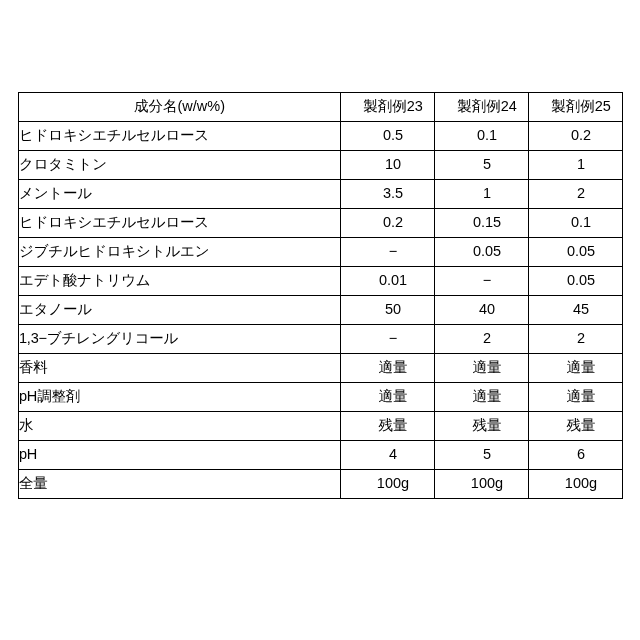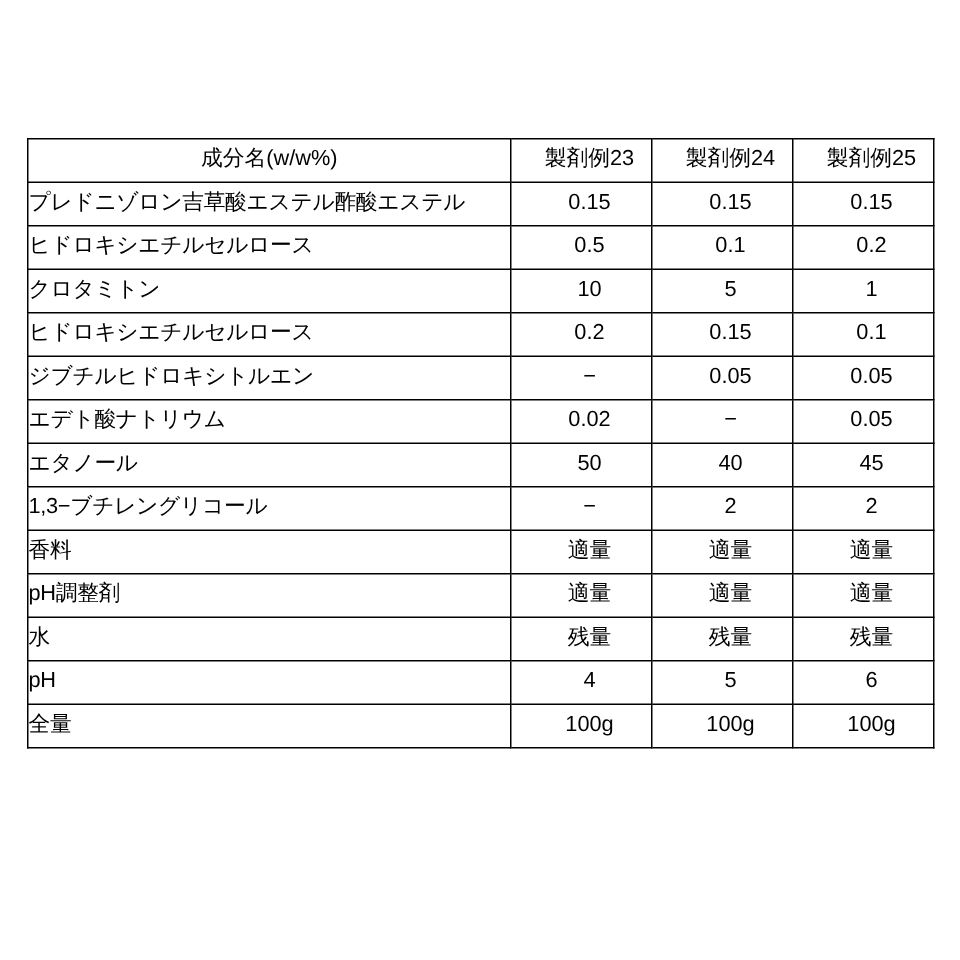--- a/index.html
+++ b/index.html
@@ -91,94 +91,94 @@
               <span class="cell-txt">製剤例24</span>
             </th>
           <th class="col-val hdr">
               <span class="cell-txt">製剤例25</span>
             </th>
         </tr>
       </thead>
       <tbody>
         <tr>
           <td class="col-name">
-              <span class="cell-txt">プレドニゾロン吉草酸エステル酢酸エステル</span>
+              <span class="cell-txt">ヒドロキシエチルセルロース</span>
+            </td>
+          <td class="col-val num">
+              <span class="cell-txt">0.5</span>
+            </td>
+          <td class="col-val num">
+              <span class="cell-txt">0.1</span>
+            </td>
+          <td class="col-val num">
+              <span class="cell-txt">0.2</span>
+            </td>
+        </tr>
+        <tr>
+          <td class="col-name">
+              <span class="cell-txt">クロタミトン</span>
+            </td>
+          <td class="col-val num">
+              <span class="cell-txt">10</span>
+            </td>
+          <td class="col-val num">
+              <span class="cell-txt">5</span>
+            </td>
+          <td class="col-val num">
+              <span class="cell-txt">1</span>
+            </td>
+        </tr>
+        <tr>
+          <td class="col-name">
+              <span class="cell-txt">メントール</span>
+            </td>
+          <td class="col-val num">
+              <span class="cell-txt">3.5</span>
+            </td>
+          <td class="col-val num">
+              <span class="cell-txt">1</span>
+            </td>
+          <td class="col-val num">
+              <span class="cell-txt">2</span>
+            </td>
+        </tr>
+        <tr>
+          <td class="col-name">
+              <span class="cell-txt">ヒドロキシエチルセルロース</span>
+            </td>
+          <td class="col-val num">
+              <span class="cell-txt">0.2</span>
             </td>
           <td class="col-val num">
               <span class="cell-txt">0.15</span>
             </td>
           <td class="col-val num">
-              <span class="cell-txt">0.15</span>
-            </td>
-          <td class="col-val num">
-              <span class="cell-txt">0.15</span>
-            </td>
-        </tr>
-        <tr>
-          <td class="col-name">
-              <span class="cell-txt">ヒドロキシエチルセルロース</span>
-            </td>
-          <td class="col-val num">
-              <span class="cell-txt">0.5</span>
-            </td>
-          <td class="col-val num">
               <span class="cell-txt">0.1</span>
             </td>
-          <td class="col-val num">
-              <span class="cell-txt">0.2</span>
-            </td>
-        </tr>
-        <tr>
-          <td class="col-name">
-              <span class="cell-txt">クロタミトン</span>
-            </td>
-          <td class="col-val num">
-              <span class="cell-txt">10</span>
-            </td>
-          <td class="col-val num">
-              <span class="cell-txt">5</span>
-            </td>
-          <td class="col-val num">
-              <span class="cell-txt">1</span>
-            </td>
-        </tr>
-        <tr>
-          <td class="col-name">
-              <span class="cell-txt">ヒドロキシエチルセルロース</span>
-            </td>
-          <td class="col-val num">
-              <span class="cell-txt">0.2</span>
-            </td>
-          <td class="col-val num">
-              <span class="cell-txt">0.15</span>
-            </td>
-          <td class="col-val num">
-              <span class="cell-txt">0.1</span>
-            </td>
         </tr>
         <tr>
           <td class="col-name">
               <span class="cell-txt">ジブチルヒドロキシトルエン</span>
             </td>
           <td class="col-val num">
               <span class="cell-txt">−</span>
             </td>
           <td class="col-val num">
               <span class="cell-txt">0.05</span>
             </td>
           <td class="col-val num">
               <span class="cell-txt">0.05</span>
             </td>
         </tr>
         <tr>
           <td class="col-name">
               <span class="cell-txt">エデト酸ナトリウム</span>
             </td>
           <td class="col-val num">
-              <span class="cell-txt">0.02</span>
+              <span class="cell-txt">0.01</span>
             </td>
           <td class="col-val num">
               <span class="cell-txt">−</span>
             </td>
           <td class="col-val num">
               <span class="cell-txt">0.05</span>
             </td>
         </tr>
         <tr>
           <td class="col-name">

